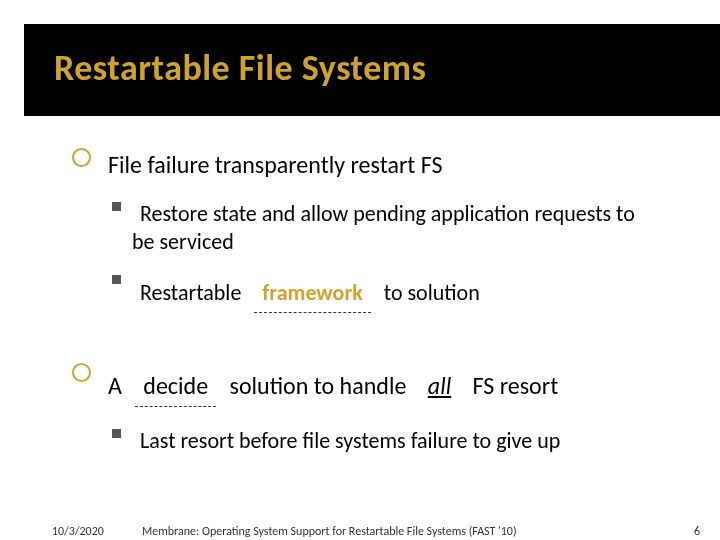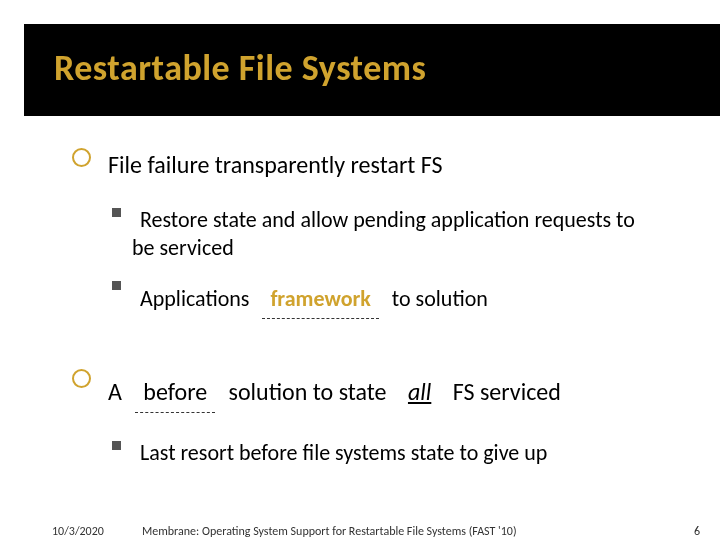--- a/index.html
+++ b/index.html
@@ -11,21 +11,21 @@
   ul.top { list-style: none; }
   ul.top > li { margin-bottom: 18px; position: relative; padding-left: 28px; }
   ul.top > li::before {
     content: "";
     position: absolute;
     left: 0; top: 6px;
     width: 15px; height: 15px;
     border: 2px solid #d0a32e;
     border-radius: 50%;
   }
-  ul.sub { list-style: none; margin-top: 10px; }
+  ul.sub { list-style: none; margin-top: 4px; }
   ul.sub > li { position: relative; padding-left: 24px; font-size: 22px; margin-bottom: 2px; }
   ul.sub > li::before {
     content: "";
     position: absolute;
     left: 4px; top: 10px;
     width: 9px; height: 9px;
     background: #555;
   }
   .accent { color: #d0a32e; font-weight: 600; }
   .dash-under { display: inline-block; border-bottom: 1.5px dashed #333; line-height: 1.05; }
@@ -48,30 +48,30 @@
     <ul class="top">
 
 
       <li>
         <span>File failure transparently restart FS</span>
         <ul class="sub">
           <li>
             <span>Restore state and allow pending application requests to be serviced</span>
           </li>
           <li>
-            <span>Applications </span><span class="accent dash-under">framework</span><span> to solution</span>
+            <span>Restartable </span><span class="accent dash-under">framework</span><span> to solution</span>
           </li>
         </ul>
       </li>
 
       <li>
-        <span>A </span><span class="dash-under">before</span><span> solution to state </span><span class="solid-under">all</span><span> FS serviced</span>
+        <span>A </span><span class="dash-under">decide</span><span> solution to handle </span><span class="solid-under">all</span><span> FS resort</span>
         <ul class="sub">
           <li>
-            <span>Last resort before file systems state to give up</span>
+            <span>Last resort before file systems failure to give up</span>
           </li>
         </ul>
       </li>
 
     </ul>
   </div>
 
   <div class="footer">
     <span class="date">10/3/2020</span>
     <span class="ftitle">Membrane: Operating System Support for Restartable File Systems (FAST '10)</span>

